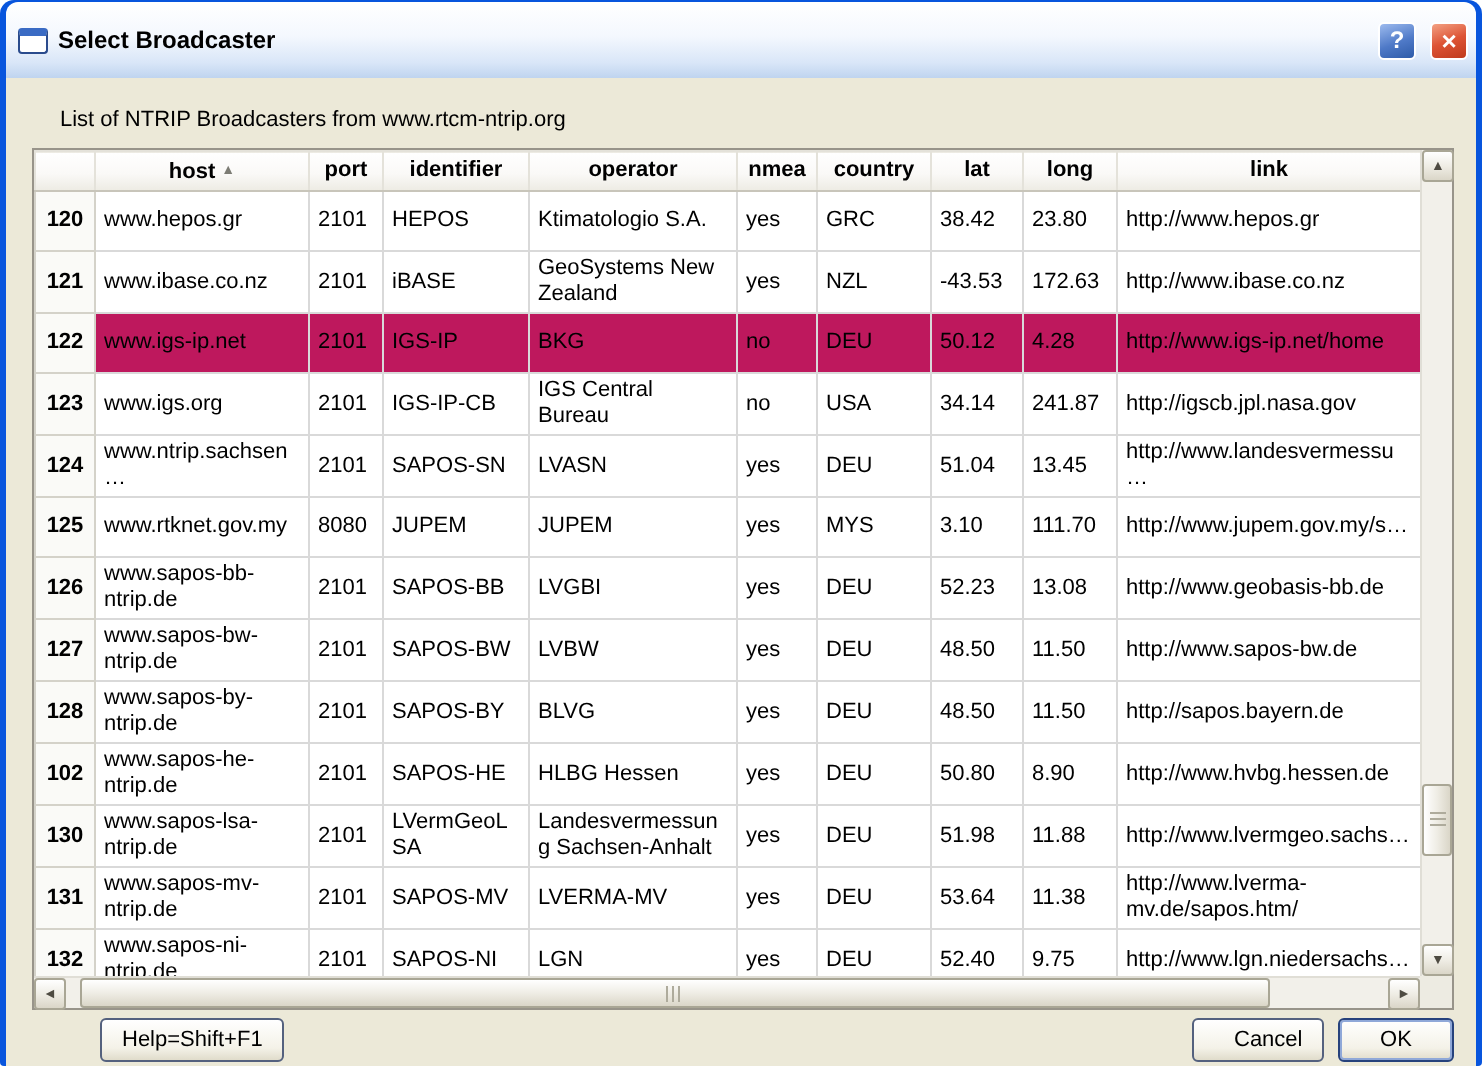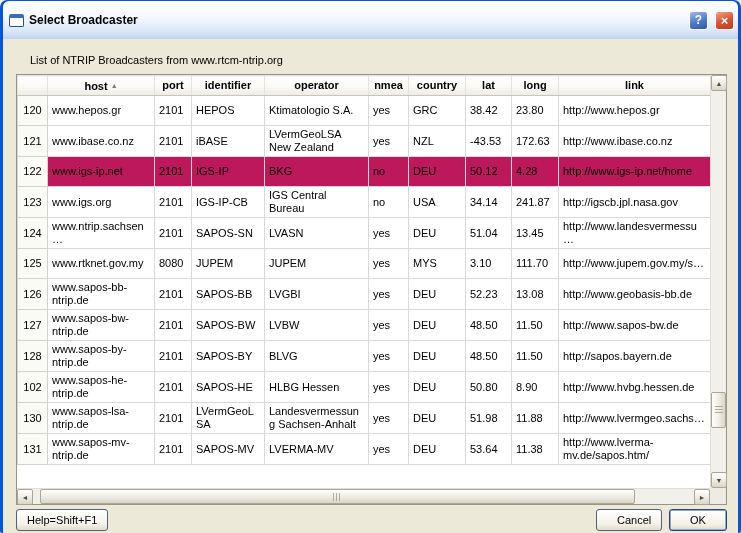--- a/index.html
+++ b/index.html
@@ -87,25 +87,25 @@
   thead th {
     height: 20px; font-weight: bold; text-align: center;
     background: linear-gradient(180deg, #FFFFFF, #FAF9F7 55%, #EDEBE3);
     border: 1px solid #E4E2DA;
     border-bottom: 1px solid #C8C5BA;
     padding: 2px 3px;
     white-space: nowrap;
   }
   tbody tr { height: 30px; }
   th.rowhdr {
-    background: #FAFAF7; text-align: center; font-weight: normal;
+    background: #FAFAF7; text-align: center; font-weight: bold;
     border: 1px solid #D4D2C9;
   }
   tr.selected td { background: #be185d; }
-  tr.selected th.rowhdr { font-weight: normal; }
+  tr.selected th.rowhdr { font-weight: bold; }
   .sort-arrow { font-size: 7px; color: #7C7C74; margin-left: 3px; vertical-align: 2px; }
 
   
   .vscroll {
     grid-column: 2; grid-row: 1;
     display: flex; flex-direction: column;
     background: #F2F0EA; border-left: 1px solid #E0DED6;
   }
   .hscroll {
     grid-column: 1; grid-row: 2;
@@ -138,21 +138,21 @@
   .hthumb .grip { height: 8px; width: 8px; background: repeating-linear-gradient(90deg, #AEAB9C 0 1px, transparent 1px 3px); }
   .sb-corner { grid-column: 2; grid-row: 2; background: #EDEBE2; }
 
   
   .btn {
     position: absolute; top: 470px; height: 22px;
     font-size: 11px; color: #000;
     font-family: "Liberation Sans", "DejaVu Sans", sans-serif;
     background: linear-gradient(180deg, #FFFFFF, #F4F2E8 70%, #E0DCCB);
     border: 1px solid #54617E; border-radius: 3px;
-    padding: 0 10px; cursor: default;
+    padding: 0 10px; cursor: default; margin-left: 34px;
   }
   .btn.help-btn { left: 13px; }
   .btn.cancel   { right: 76px; width: 66px; padding-left: 20px; }
   .btn.ok       { right: 11px; width: 58px;
                   border: 1px solid #26427C;
                   box-shadow: inset 0 0 0 1px #8FA8D8; }
 </style>
 </head>
 <body>
 
@@ -213,21 +213,21 @@
                 <td>GRC</td>
                 <td>38.42</td>
                 <td>23.80</td>
                 <td>http://www.hepos.gr</td>
               </tr>
               <tr>
                 <th class="rowhdr">121</th>
                 <td>www.ibase.co.nz</td>
                 <td>2101</td>
                 <td>iBASE</td>
-                <td>LVermGeoLSA New Zealand</td>
+                <td>GeoSystems New Zealand</td>
                 <td>yes</td>
                 <td>NZL</td>
                 <td>-43.53</td>
                 <td>172.63</td>
                 <td>http://www.ibase.co.nz</td>
               </tr>
               <tr class="selected">
                 <th class="rowhdr">122</th>
                 <td>www.igs-ip.net</td>
                 <td>2101</td>
@@ -340,20 +340,32 @@
                 <td>www.sapos-mv-ntrip.de</td>
                 <td>2101</td>
                 <td>SAPOS-MV</td>
                 <td>LVERMA-MV</td>
                 <td>yes</td>
                 <td>DEU</td>
                 <td>53.64</td>
                 <td>11.38</td>
                 <td>http://www.lverma-mv.de/sapos.htm/</td>
               </tr>
+              <tr>
+                <th class="rowhdr">132</th>
+                <td>www.sapos-ni-ntrip.de</td>
+                <td>2101</td>
+                <td>SAPOS-NI</td>
+                <td>LGN</td>
+                <td>yes</td>
+                <td>DEU</td>
+                <td>52.40</td>
+                <td>9.75</td>
+                <td>http://www.lgn.niedersachs…</td>
+              </tr>
             </tbody>
         </table>
       </div>
 
       <div class="vscroll">
         <div class="sb-btn">
           <span>▲</span>
         </div>
         <div class="vtrack">
           <div class="vthumb">

